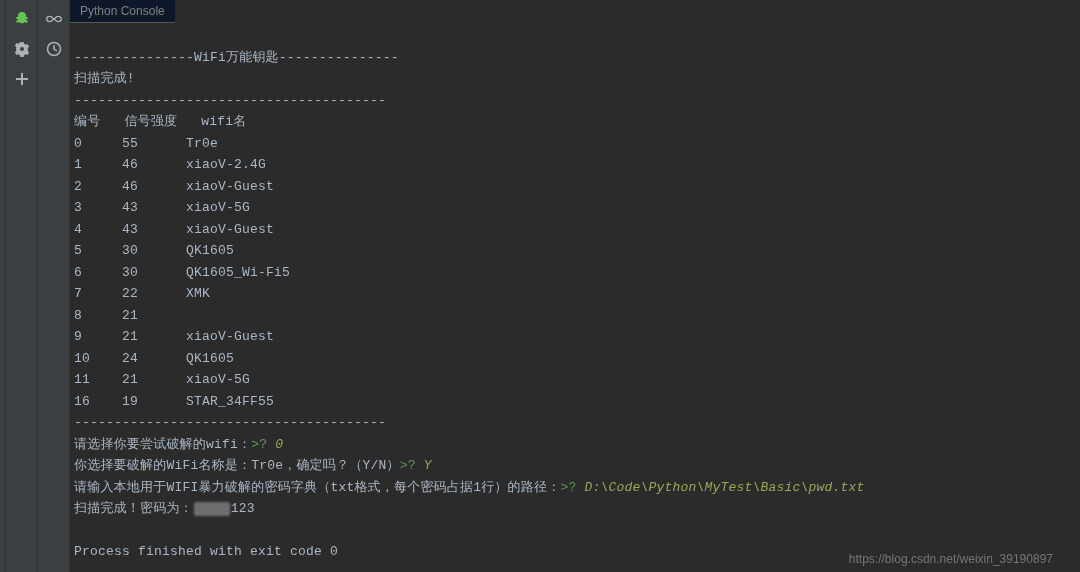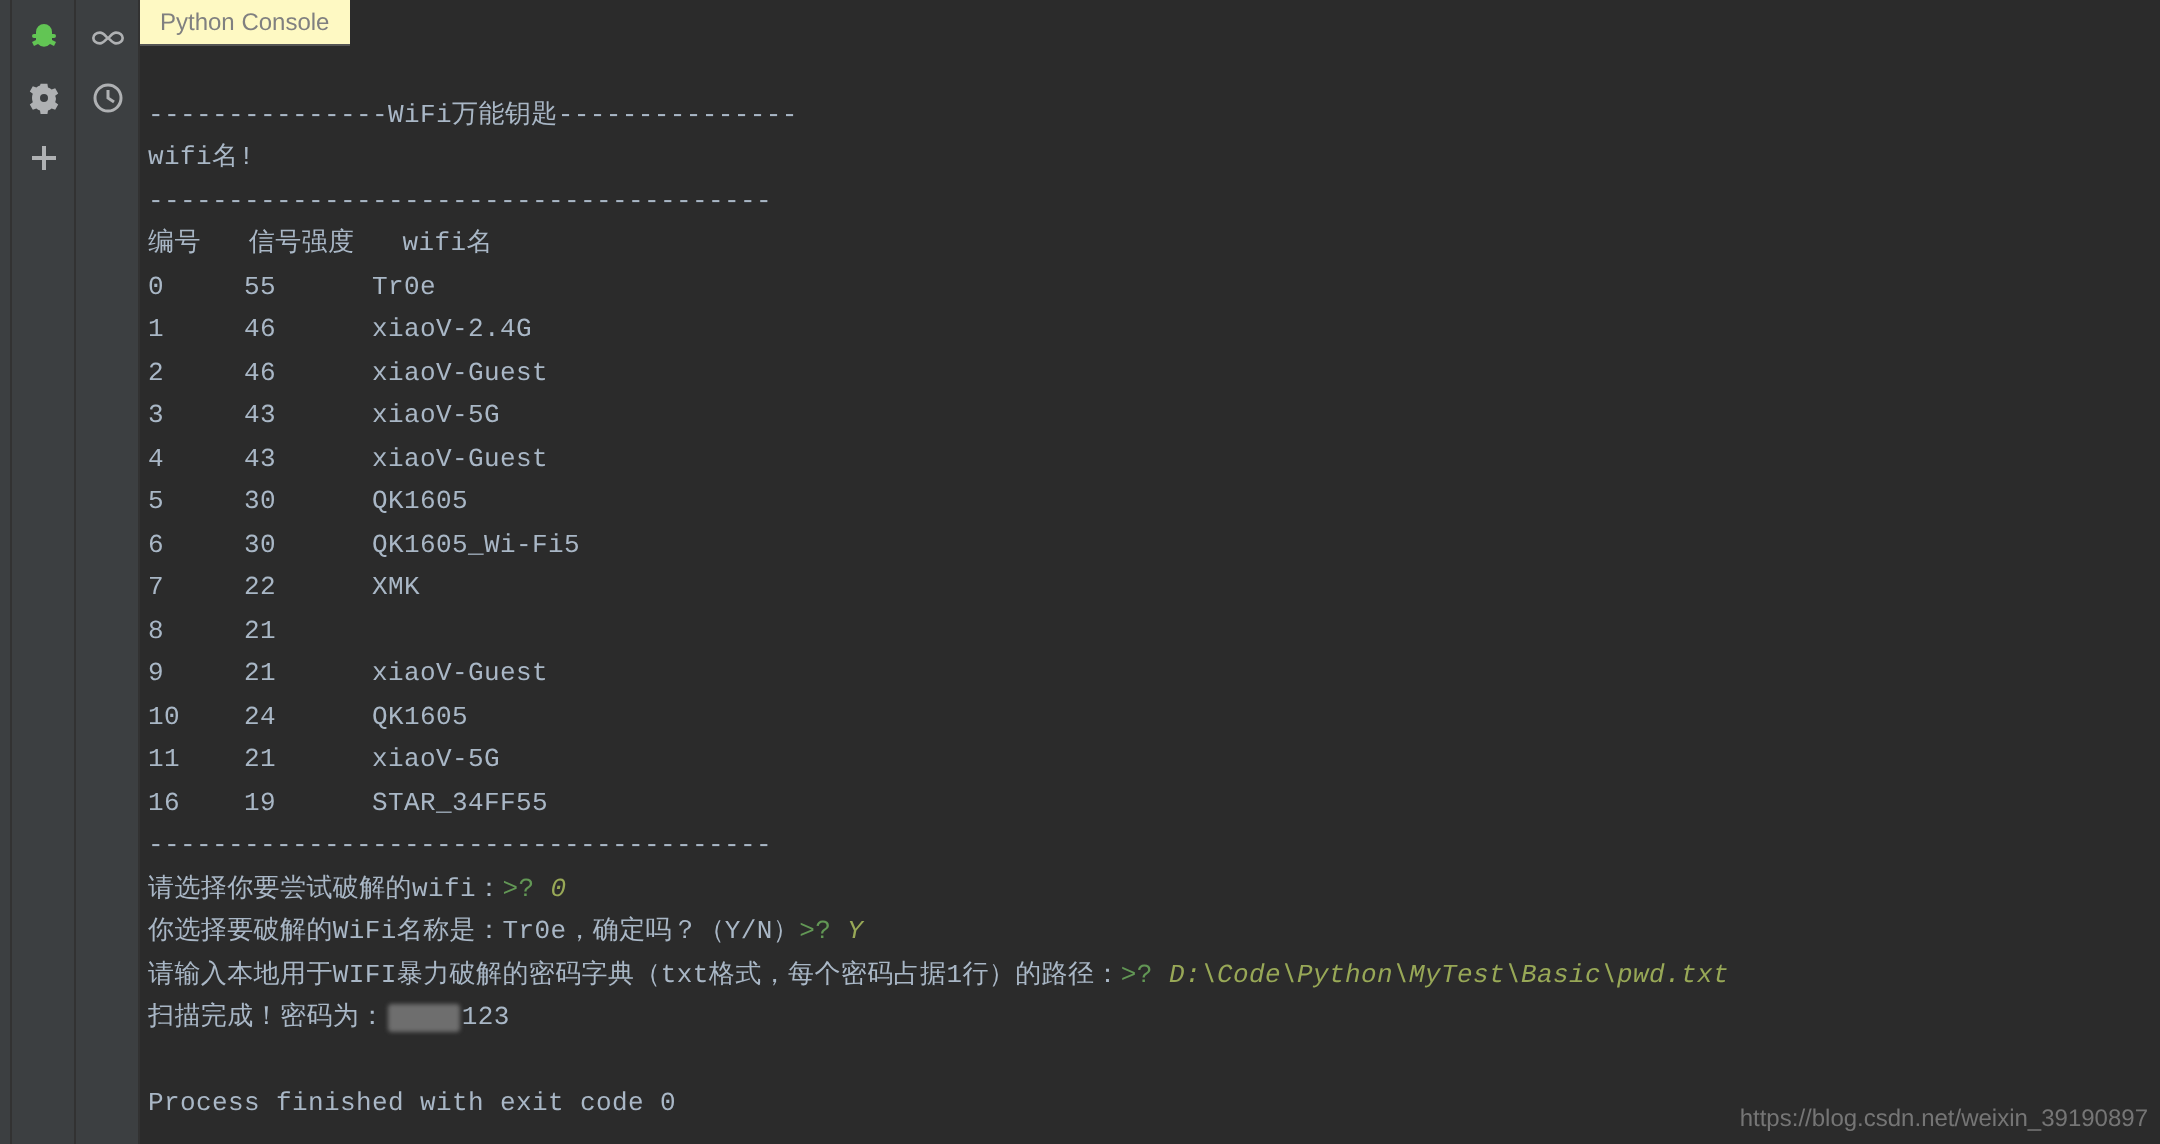--- a/index.html
+++ b/index.html
@@ -66,21 +66,21 @@
     .console-area {
       flex: 1;
       background: #2b2b2b;
       padding: 0;
       overflow: hidden;
       position: relative;
     }
     .console-tab {
       padding: 4px 10px;
       color: #808080;
-      background: #fef9c3;
+      background: #0f172a;
       display: inline-block;
       font-size: 12px;
       font-family: sans-serif;
       border-bottom: 1px solid #555;
     }
     .console-content {
       padding: 2px 4px;
       line-height: 21.5px;
       white-space: pre;
       font-size: 13px;
@@ -103,21 +103,21 @@
       filter: blur(1px);
       display: inline-block;
       width: 36px;
       height: 14px;
       vertical-align: middle;
       margin: 0 1px;
     }
     .watermark {
       position: absolute;
       bottom: 6px;
-      right: 6px;
+      right: 27px;
       color: #888;
       font-size: 12px;
       font-family: sans-serif;
       opacity: 0.8;
     }
   </style>
 </head>
 <body>
 
 <div class="main-container">
@@ -152,21 +152,21 @@
           <circle cx="8" cy="8" r="6.5"></circle>
           <path d="M8 4v4l3 2"></path>
         </svg>
     </div>
   </div>
 
   <div class="console-area">
     <div class="console-tab">Python Console</div>
     <div class="console-content">
 <span class="line">---------------WiFi万能钥匙---------------</span>
-<span class="line">wifi名!</span>
+<span class="line">扫描完成!</span>
 <span class="line">---------------------------------------</span>
 <span class="line">编号   信号强度   wifi名</span>
 <div id="wifi-rows"><span class="line">0     55      Tr0e</span>
 <span class="line">1     46      xiaoV-2.4G</span>
 <span class="line">2     46      xiaoV-Guest</span>
 <span class="line">3     43      xiaoV-5G</span>
 <span class="line">4     43      xiaoV-Guest</span>
 <span class="line">5     30      QK1605</span>
 <span class="line">6     30      QK1605_Wi-Fi5</span>
 <span class="line">7     22      XMK</span>

